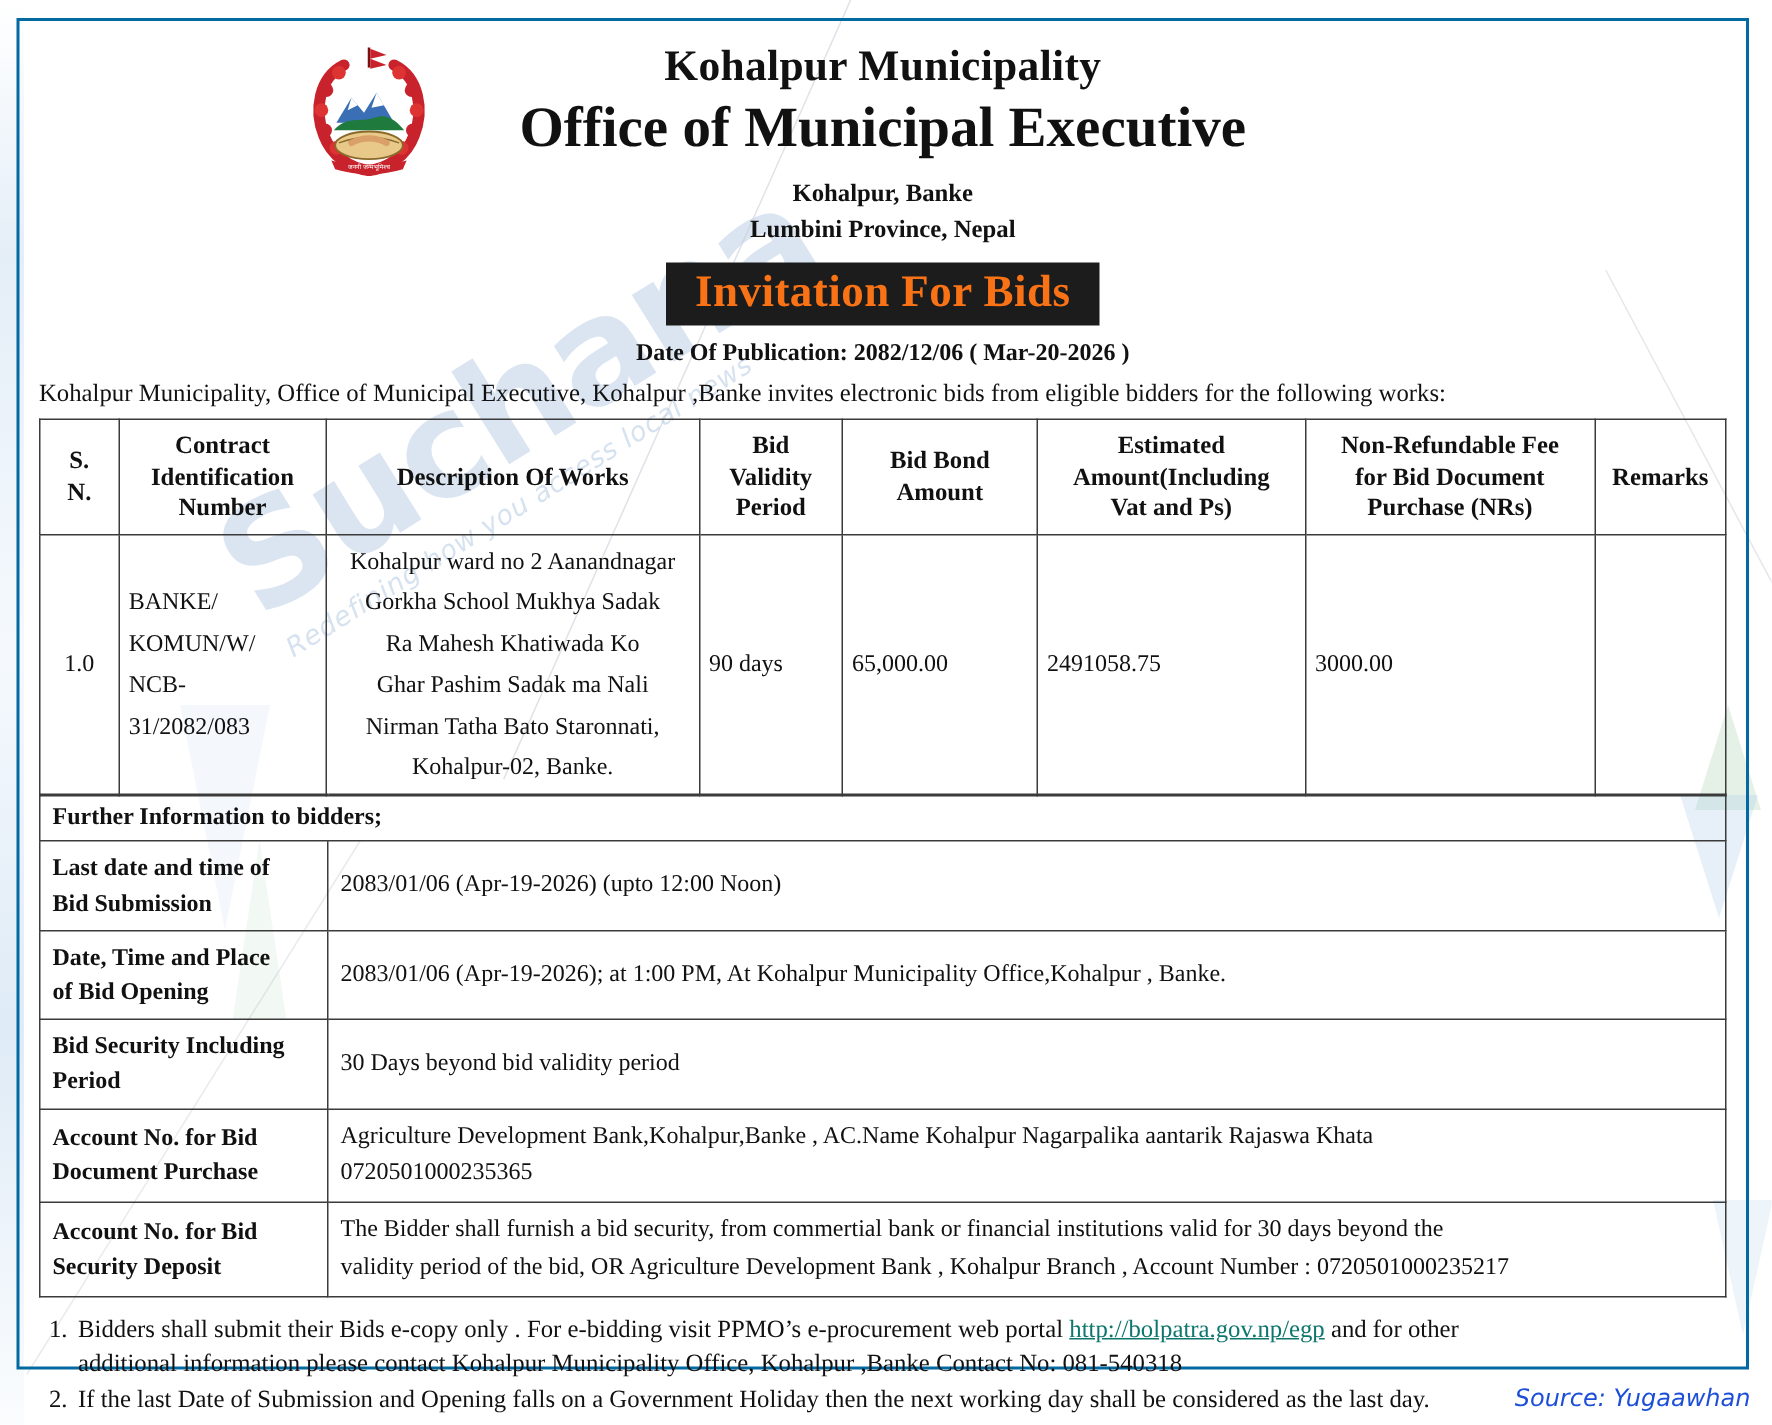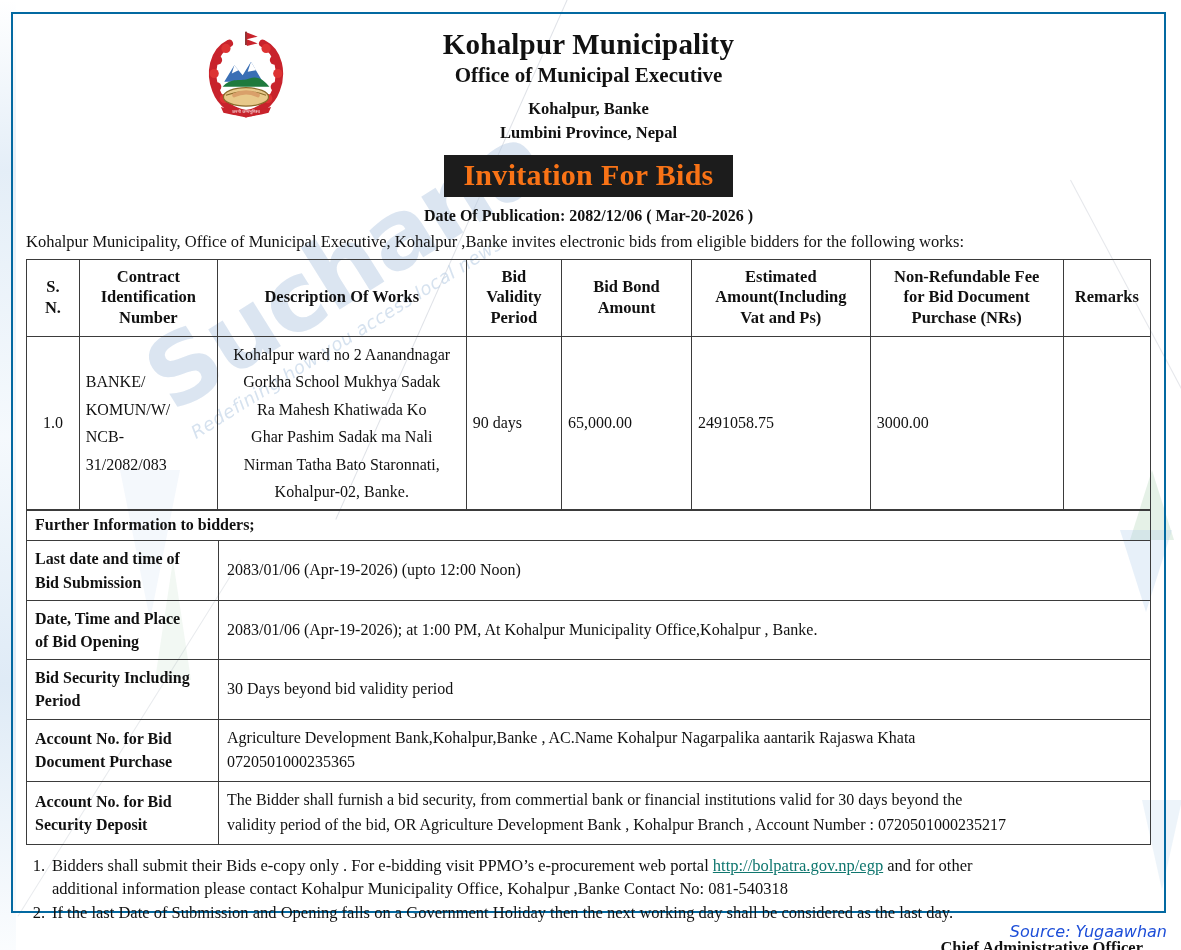--- a/index.html
+++ b/index.html
@@ -163,21 +163,21 @@
     height: 92px;
   }
   .org-title {
     font-size: 29px;
     font-weight: bold;
     letter-spacing: 0.2px;
     line-height: 1.18;
     margin: 0;
   }
   .org-subtitle {
-    font-size: 21px;
+    font-size: 38px;
     font-weight: bold;
     line-height: 1.18;
     margin: 2px 0 0 0;
   }
   .org-place {
     font-size: 16.5px;
     font-weight: bold;
     margin-top: 9px;
     line-height: 1.45;
   }

